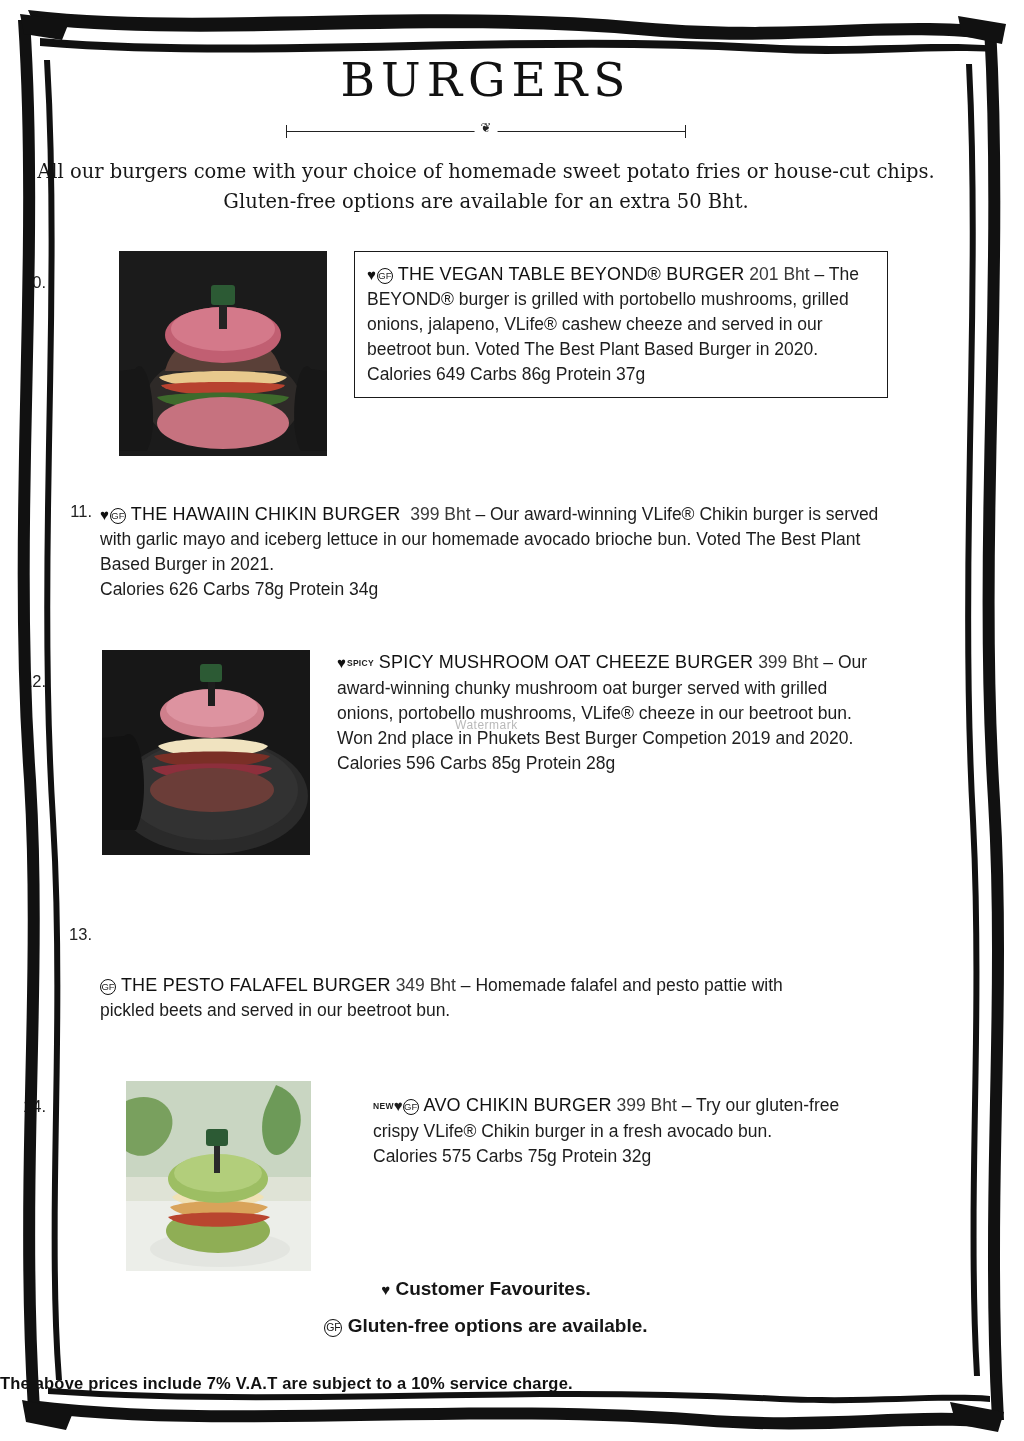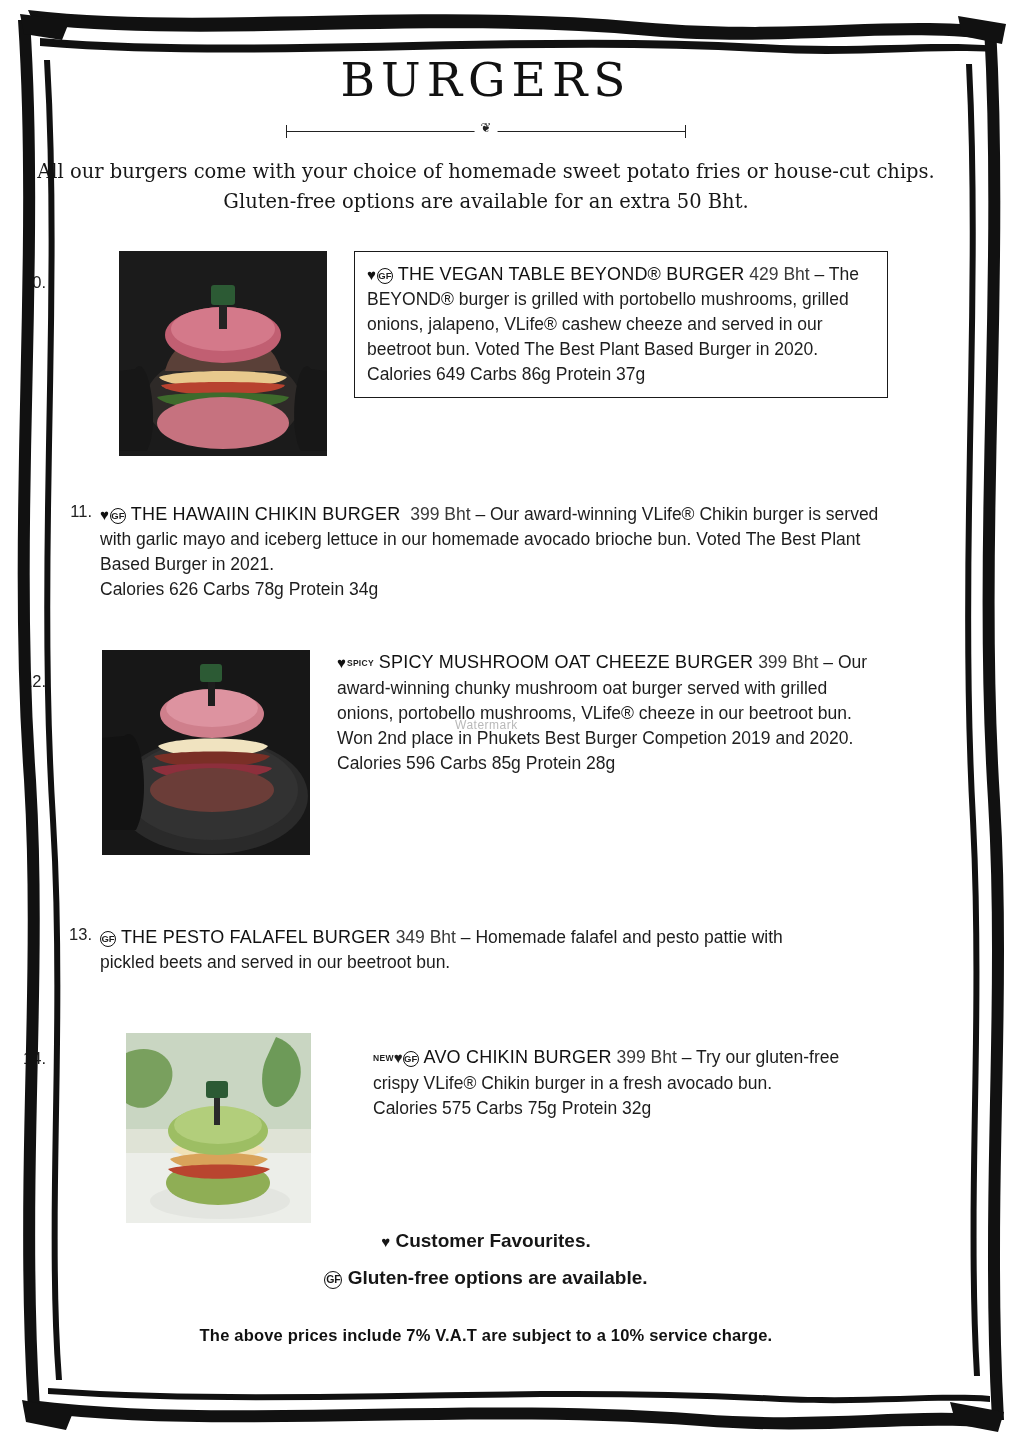--- a/index.html
+++ b/index.html
@@ -158,21 +158,21 @@
   .heart { font-size: 15px; }
   .gf {
     display: inline-block;
     border: 1.4px solid #111;
     border-radius: 50%;
     width: 14px;
     height: 14px;
     line-height: 13px;
     text-align: center;
     font-size: 9.5px;
-    font-weight: 700;
+    font-weight: 400;
     vertical-align: 1px;
   }
   .spicy-tag {
     font-size: 8.5px;
     font-weight: 700;
     letter-spacing: .3px;
     vertical-align: 2px;
   }
   .new-tag {
     font-size: 8.5px;
@@ -187,21 +187,20 @@
     text-align: center;
     font-family: "Liberation Sans", sans-serif;
     font-size: 19px;
     color: #161616;
     line-height: 36px;
     font-weight: 700;
   }
   .legend .gf { width: 16px; height: 16px; line-height: 15px; font-size: 10.5px; }
 
   .vat {
-    text-align: center;
     font-family: "Liberation Sans", sans-serif;
     font-weight: 700;
     font-size: 16.5px;
     color: #111;
     margin-top: 30px;
     letter-spacing: .2px;
   }
 
   .watermark {
     position: absolute;
@@ -269,21 +268,21 @@
           <path d="M38,146 C60,140 150,140 170,146 C162,162 48,162 38,146 Z" fill="#3e6b2c"></path>
           <ellipse cx="104" cy="172" rx="66" ry="26" fill="#c6727f"></ellipse>
           <path d="M16,118 C30,100 42,176 28,200 L0,200 L0,120 Z" fill="#171717"></path>
           <path d="M192,118 C178,100 168,176 182,200 L208,200 L208,120 Z" fill="#171717"></path>
         </svg>
       </div>
       <div class="desc" style="margin-left:27px;margin-right:84px;">
         <div class="boxed">
           <span class="sym">♥</span><span class="gf">GF</span>
           <span class="name">THE VEGAN TABLE BEYOND® BURGER</span>
-          <span class="price">429 Bht</span>
+          <span class="price">201 Bht</span>
           <span>– The BEYOND® burger is grilled with portobello mushrooms, grilled onions, jalapeno, VLife® cashew cheeze and served in our beetroot bun.  Voted The Best Plant Based Burger in 2020.</span>
           <span class="nutri">Calories 649 Carbs 86g Protein 37g</span>
         </div>
       </div>
     </div>
 
     <div class="item" style="margin-top:46px;">
       <div class="num" style="width:92px;">11.</div>
       <div class="desc" style="margin-right:92px;">
         <span class="sym">♥</span><span class="gf">GF</span>
@@ -316,21 +315,21 @@
         <span class="sym">♥</span><span class="spicy-tag">SPICY</span>
         <span class="name">SPICY MUSHROOM OAT CHEEZE BURGER</span>
         <span class="price">399 Bht</span>
         <span>– Our award-winning chunky mushroom oat burger served with grilled onions, portobello mushrooms, VLife® cheeze in our beetroot bun. Won 2nd place in Phukets Best Burger Competion 2019 and 2020.</span>
         <span class="nutri">Calories 596 Carbs 85g Protein 28g</span>
       </div>
     </div>
 
     <div class="item" style="margin-top:70px;">
       <div class="num" style="width:92px;">13.</div>
-      <div class="desc" style="margin-right:130px;">
+      <div class="desc" style="margin-right:130px;margin-top:48px;">
         <span class="gf">GF</span>
         <span class="name">THE PESTO FALAFEL BURGER</span>
         <span class="price">349 Bht</span>
         <span>– Homemade falafel and pesto pattie with pickled beets and served in our beetroot bun.</span>
       </div>
     </div>
 
     <div class="item" style="margin-top:58px;">
       <div class="num" style="padding-top:16px;">14.</div>
       <div class="thumb small" style="margin-left:72px;">

